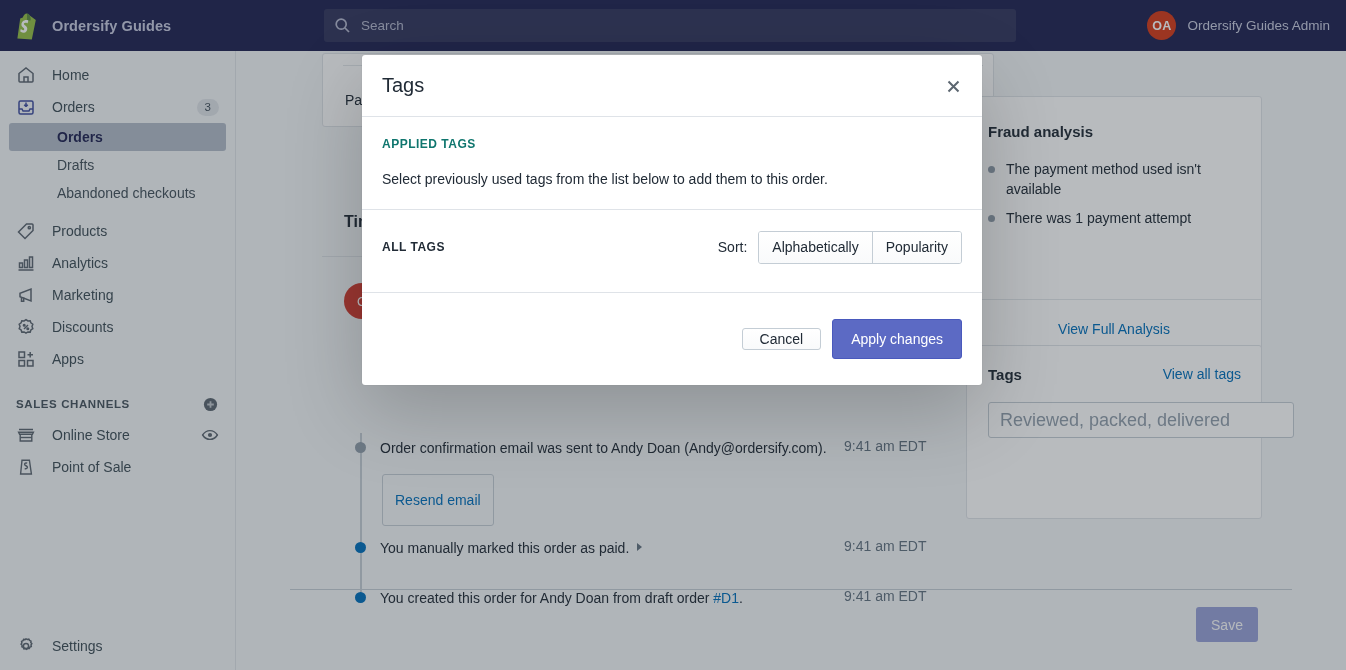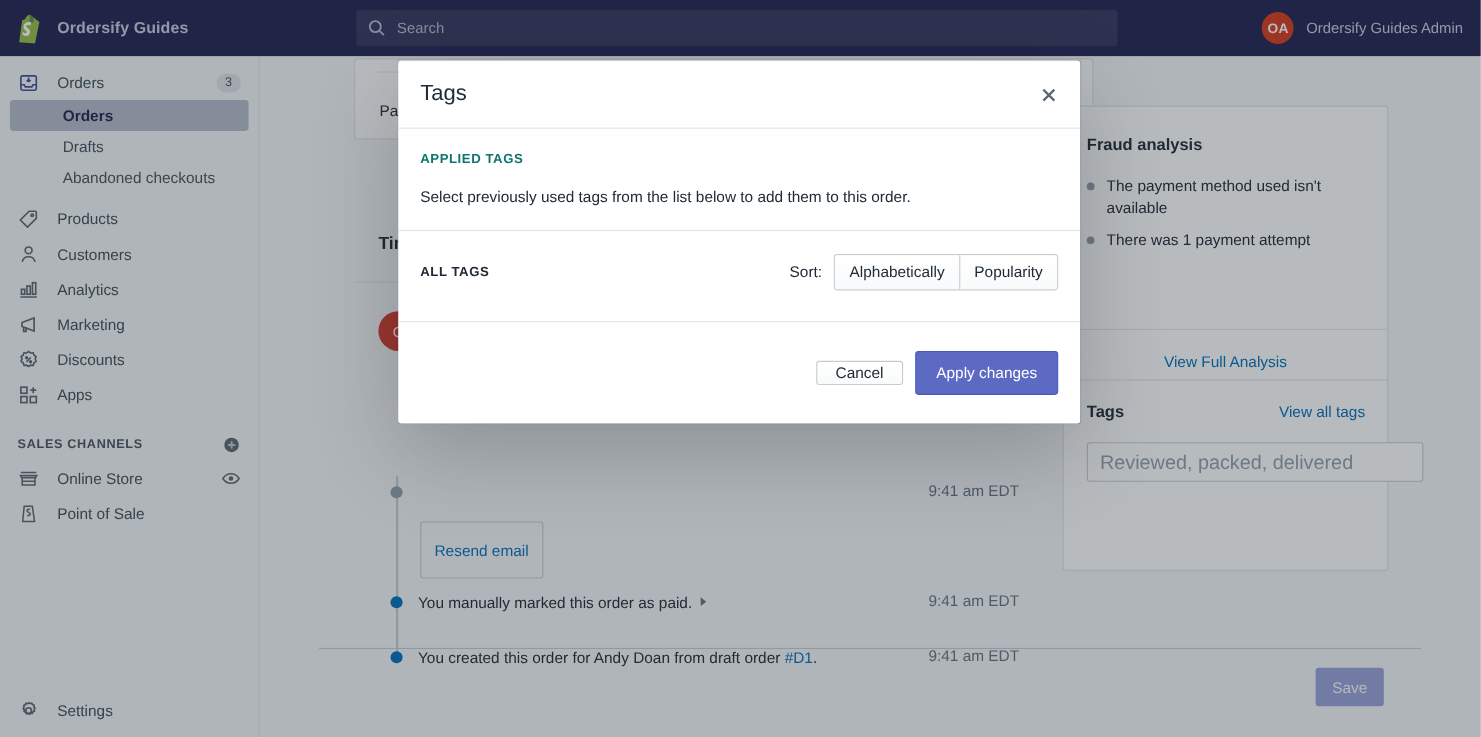--- a/index.html
+++ b/index.html
@@ -304,20 +304,21 @@
     <div class="paid-divider"></div>
     <div class="paid-label">Paid</div>
   </div>
 
   <div class="timeline-title">Timeline</div>
   <div class="timeline-hr"></div>
   <div class="tl-avatar">O</div>
   <div class="tl-rail"></div>
 
   <div class="tl-dot hollow" style="left:119px; top:391px;"></div>
+  <div class="tl-text" style="position:absolute; left:144px; top:387px; width:470px;">Order confirmation email was sent to Andy Doan (Andy@ordersify.com).</div>
   <div class="tl-time" style="left:608px; top:387px;">9:41 am EDT</div>
   <div class="resend-btn" style="left:146px; top:423px;">Resend email</div>
 
   <div class="tl-dot filled" style="left:119px; top:491px;"></div>
   <div style="position:absolute; left:144px; top:487px;">
     <span class="tl-text">You manually marked this order as paid.</span><span class="caret"></span>
   </div>
   <div class="tl-time" style="left:608px; top:487px;">9:41 am EDT</div>
 
   <div class="tl-dot filled" style="left:119px; top:541px;"></div>
@@ -347,20 +348,29 @@
 
   <div class="tags-card">
     <div class="tags-head">Tags</div>
     <div class="tags-viewall">View all tags</div>
     <div class="tags-input">Reviewed, packed, delivered</div>
   </div>
 </div>
 
 <div class="sidebar">
 
+  <div class="nav-item">
+    <span class="ico">
+      <svg width="20" height="20" viewBox="0 0 20 20" fill="none" stroke="#5c6670" stroke-width="1.5">
+        <path d="M3 8.5L10 3l7 5.5V16a1 1 0 0 1-1 1H4a1 1 0 0 1-1-1z"></path>
+        <path d="M8 17v-5h4v5"></path>
+      </svg>
+    </span>
+    <span>Home</span>
+  </div>
 
   <div class="nav-item">
     <span class="ico">
       <svg width="20" height="20" viewBox="0 0 20 20" fill="none" stroke="#3f4ea0" stroke-width="1.5">
         <rect x="3" y="4" width="14" height="13" rx="1.5"></rect>
         <path d="M3 12h3l1 2h6l1-2h3"></path>
         <path d="M10 5.5v4m0 0 1.8-1.8M10 9.5 8.2 7.7"></path>
       </svg>
     </span>
     <span>Orders</span>
@@ -375,29 +385,20 @@
   <div class="nav-item">
     <span class="ico">
       <svg width="20" height="20" viewBox="0 0 20 20" fill="none" stroke="#5c6670" stroke-width="1.5">
         <path d="M10.5 3H16a1 1 0 0 1 1 1v5.5L9 17.5 2.5 11z"></path>
         <circle cx="13.3" cy="6.7" r="1.1"></circle>
       </svg>
     </span>
     <span>Products</span>
   </div>
 
-  <div class="nav-item">
-    <span class="ico">
-      <svg width="20" height="20" viewBox="0 0 20 20" fill="none" stroke="#5c6670" stroke-width="1.5">
-        <circle cx="10" cy="6.6" r="3.1"></circle>
-        <path d="M4.2 17c.6-3 3-4.6 5.8-4.6S15.2 14 15.8 17"></path>
-      </svg>
-    </span>
-    <span>Customers</span>
-  </div>
 
   <div class="nav-item">
     <span class="ico">
       <svg width="20" height="20" viewBox="0 0 20 20" fill="none" stroke="#5c6670" stroke-width="1.5">
         <rect x="3.5" y="10" width="3" height="4.5"></rect>
         <rect x="8.5" y="7" width="3" height="7.5"></rect>
         <rect x="13.5" y="4" width="3" height="10.5"></rect>
         <path d="M2.5 17h15"></path>
       </svg>
     </span>

